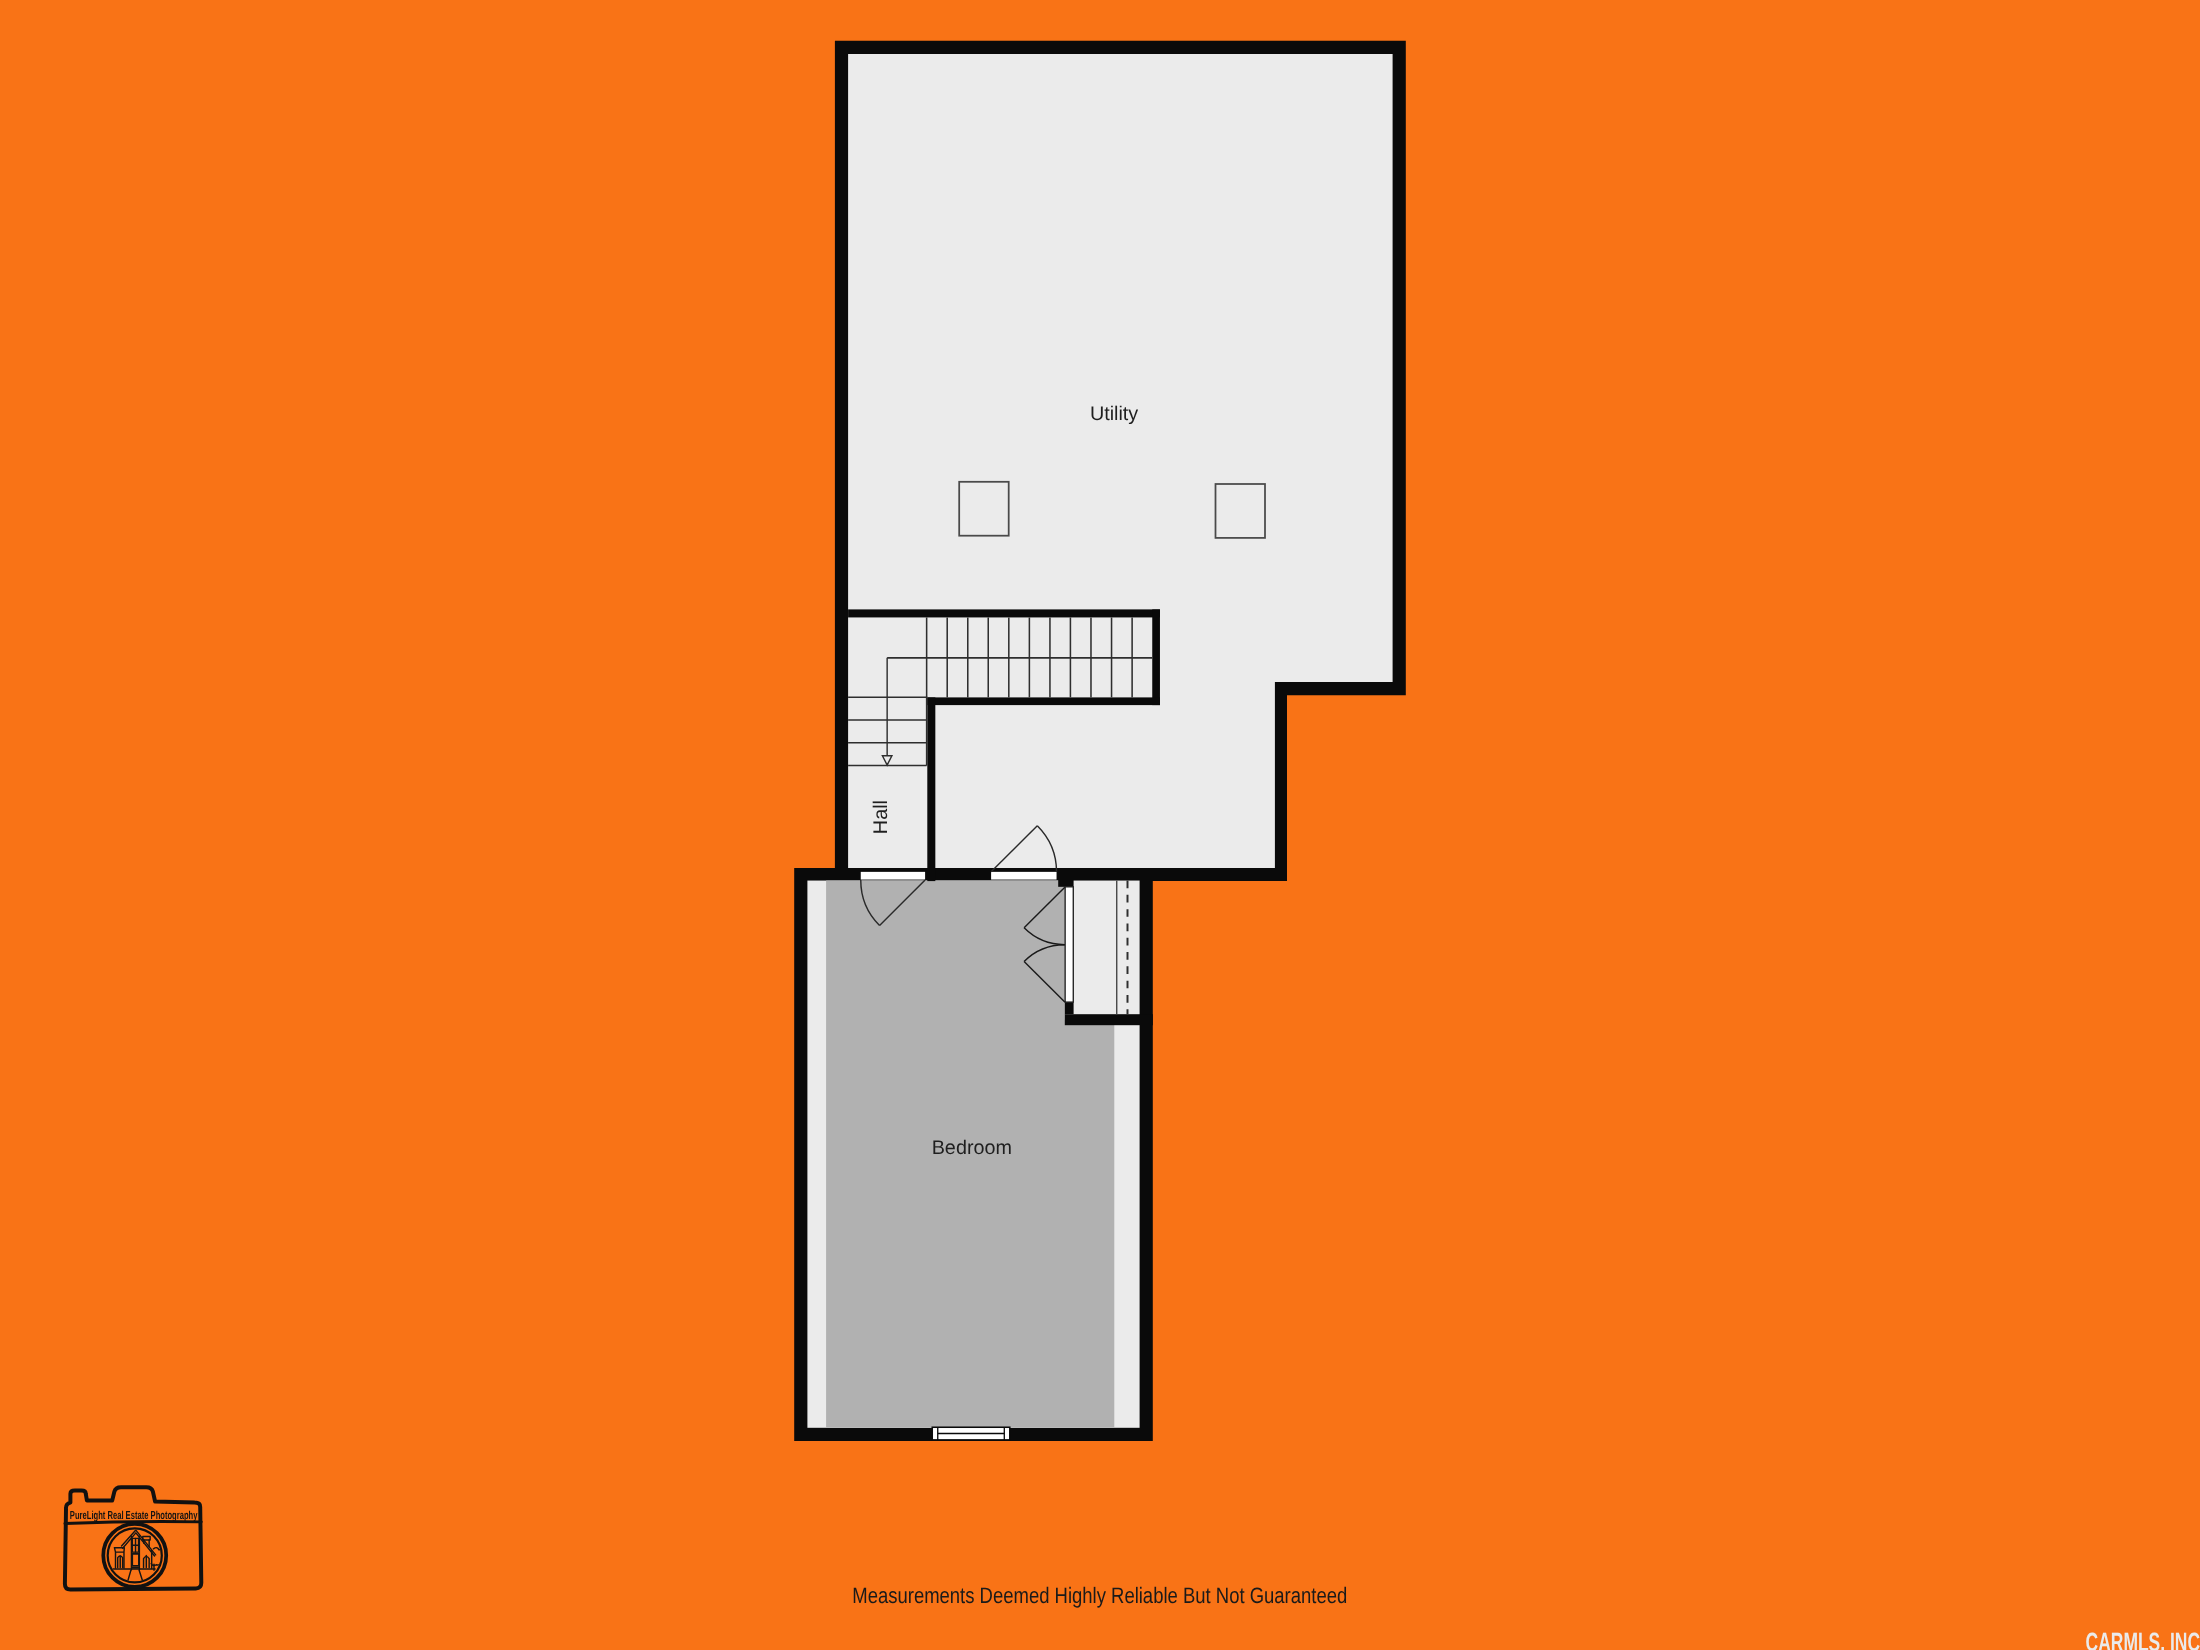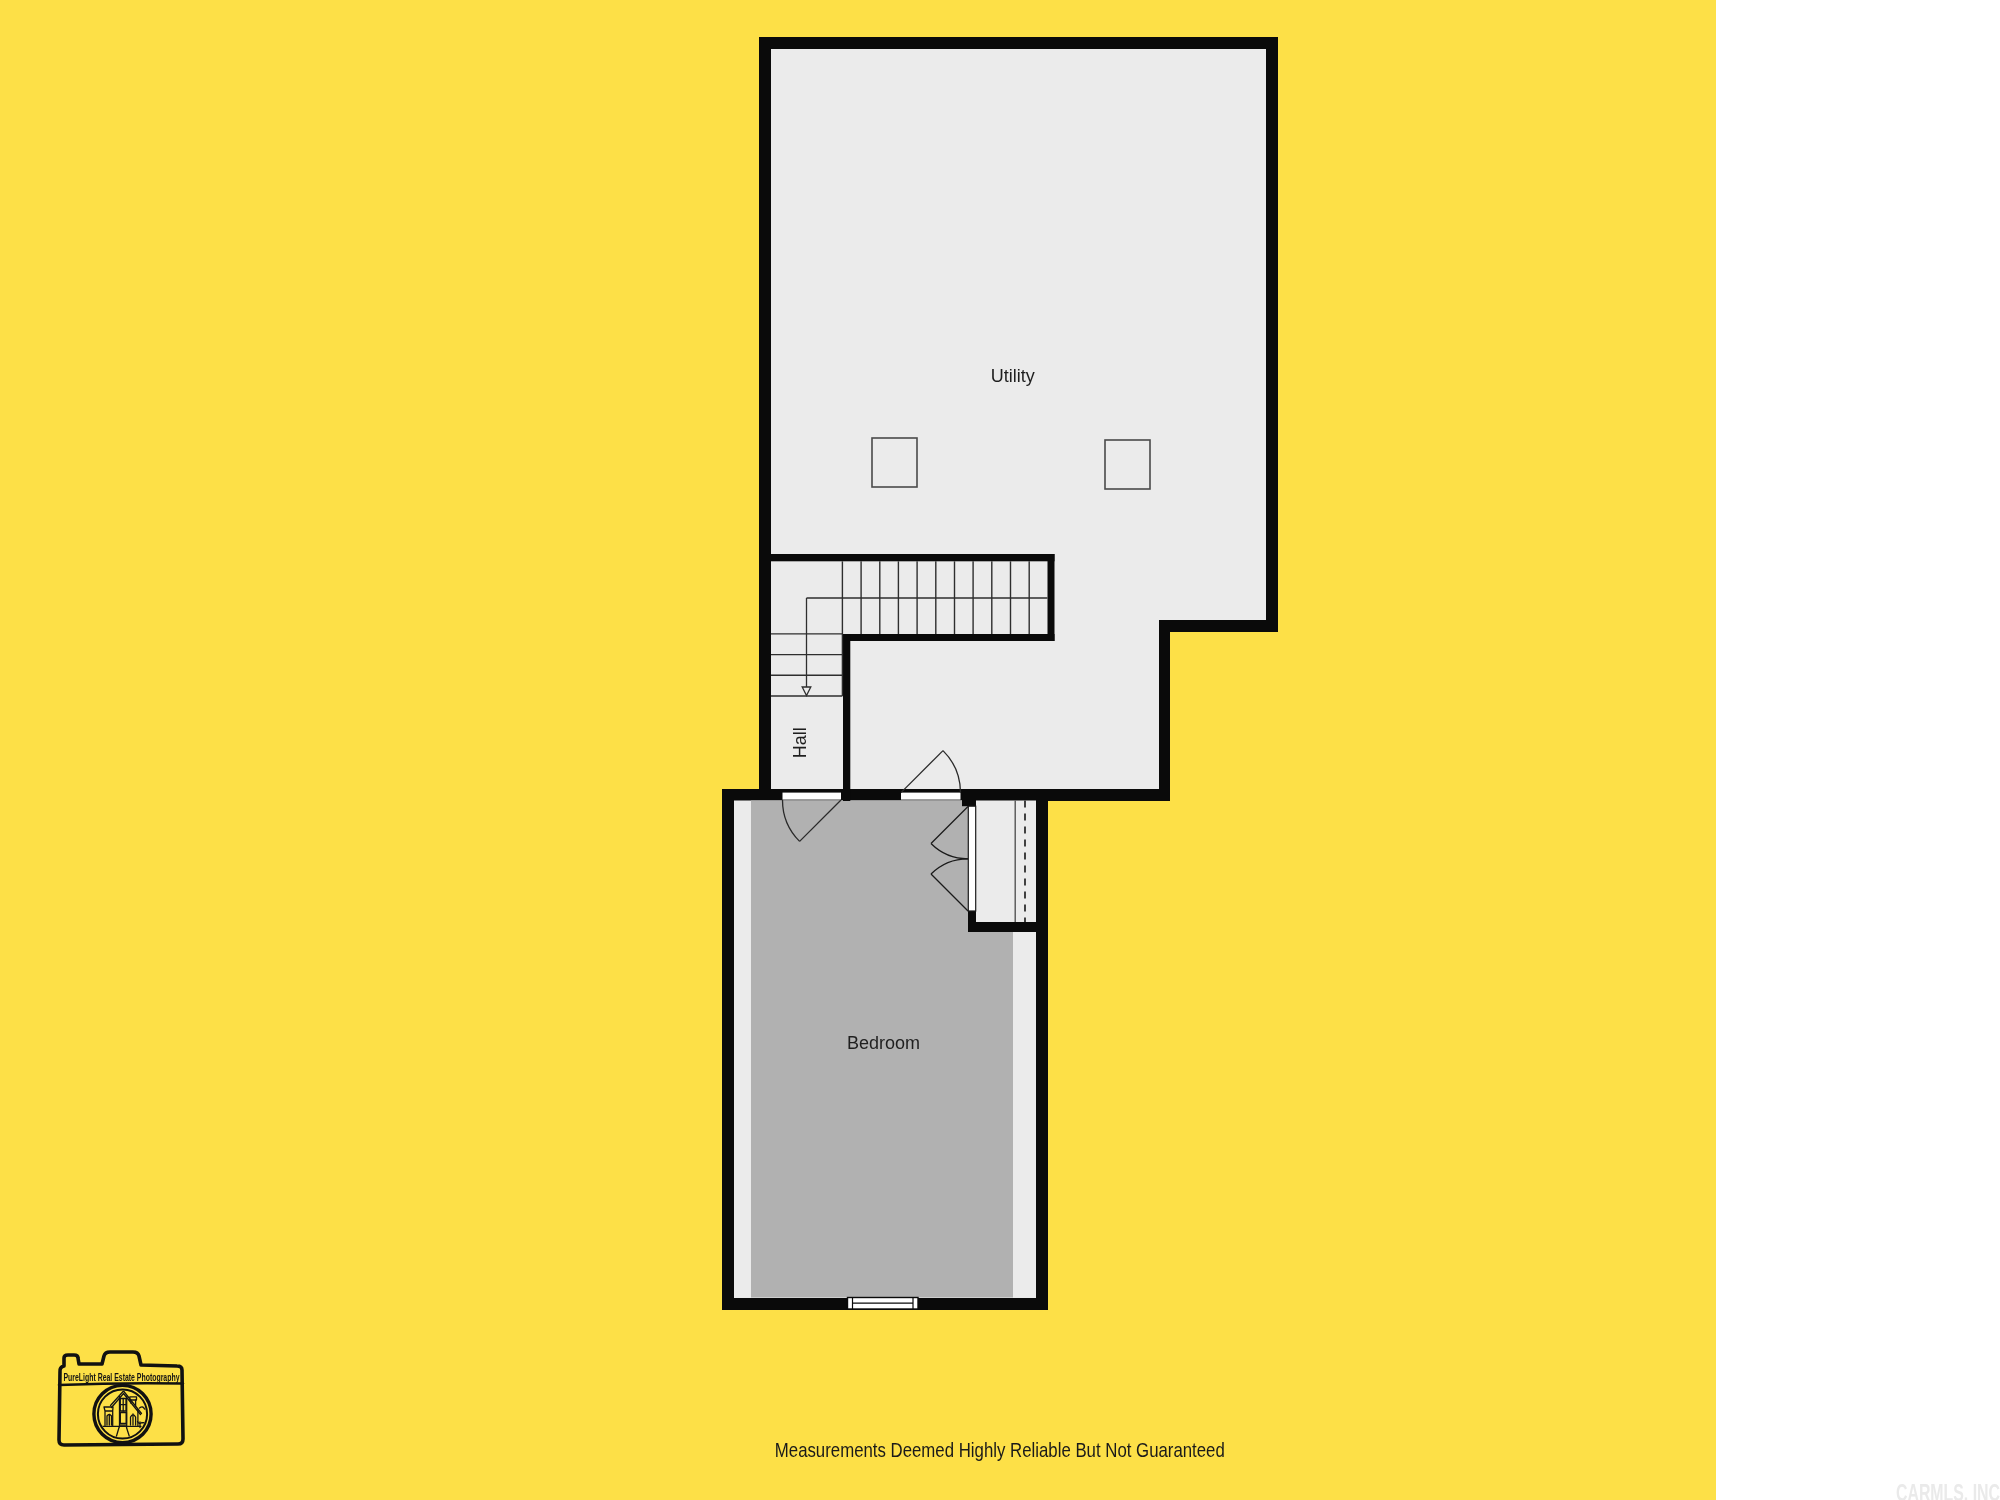--- a/index.html
+++ b/index.html
@@ -1,16 +1,16 @@
 <!DOCTYPE html>
 <html><head>
 <meta charset="utf-8">
 <style>
   html,body{margin:0;padding:0;background:#ffffff;overflow:hidden;}
-  .page{position:relative;width:1716px;height:1500px;background:#fde047;font-family:"Liberation Sans",sans-serif;}
+  .page{position:relative;width:2000px;height:1500px;background:#f97316;font-family:"Liberation Sans",sans-serif;}
   svg{position:absolute;left:0;top:0;}
   text{font-family:"Liberation Sans",sans-serif;}
 </style>
 </head>
 <body>
 <div class="page">
 <svg width="2000" height="1500" viewBox="0 0 2000 1500" style="transform:translateZ(0)">
 
   <path d="M 759,37 L 1278,37 L 1278,632 L 1170,632 L 1170,801 L 1048,801 L 1048,1310 L 722,1310 L 722,789 L 759,789 Z" fill="#0a0a0a"></path>
 

